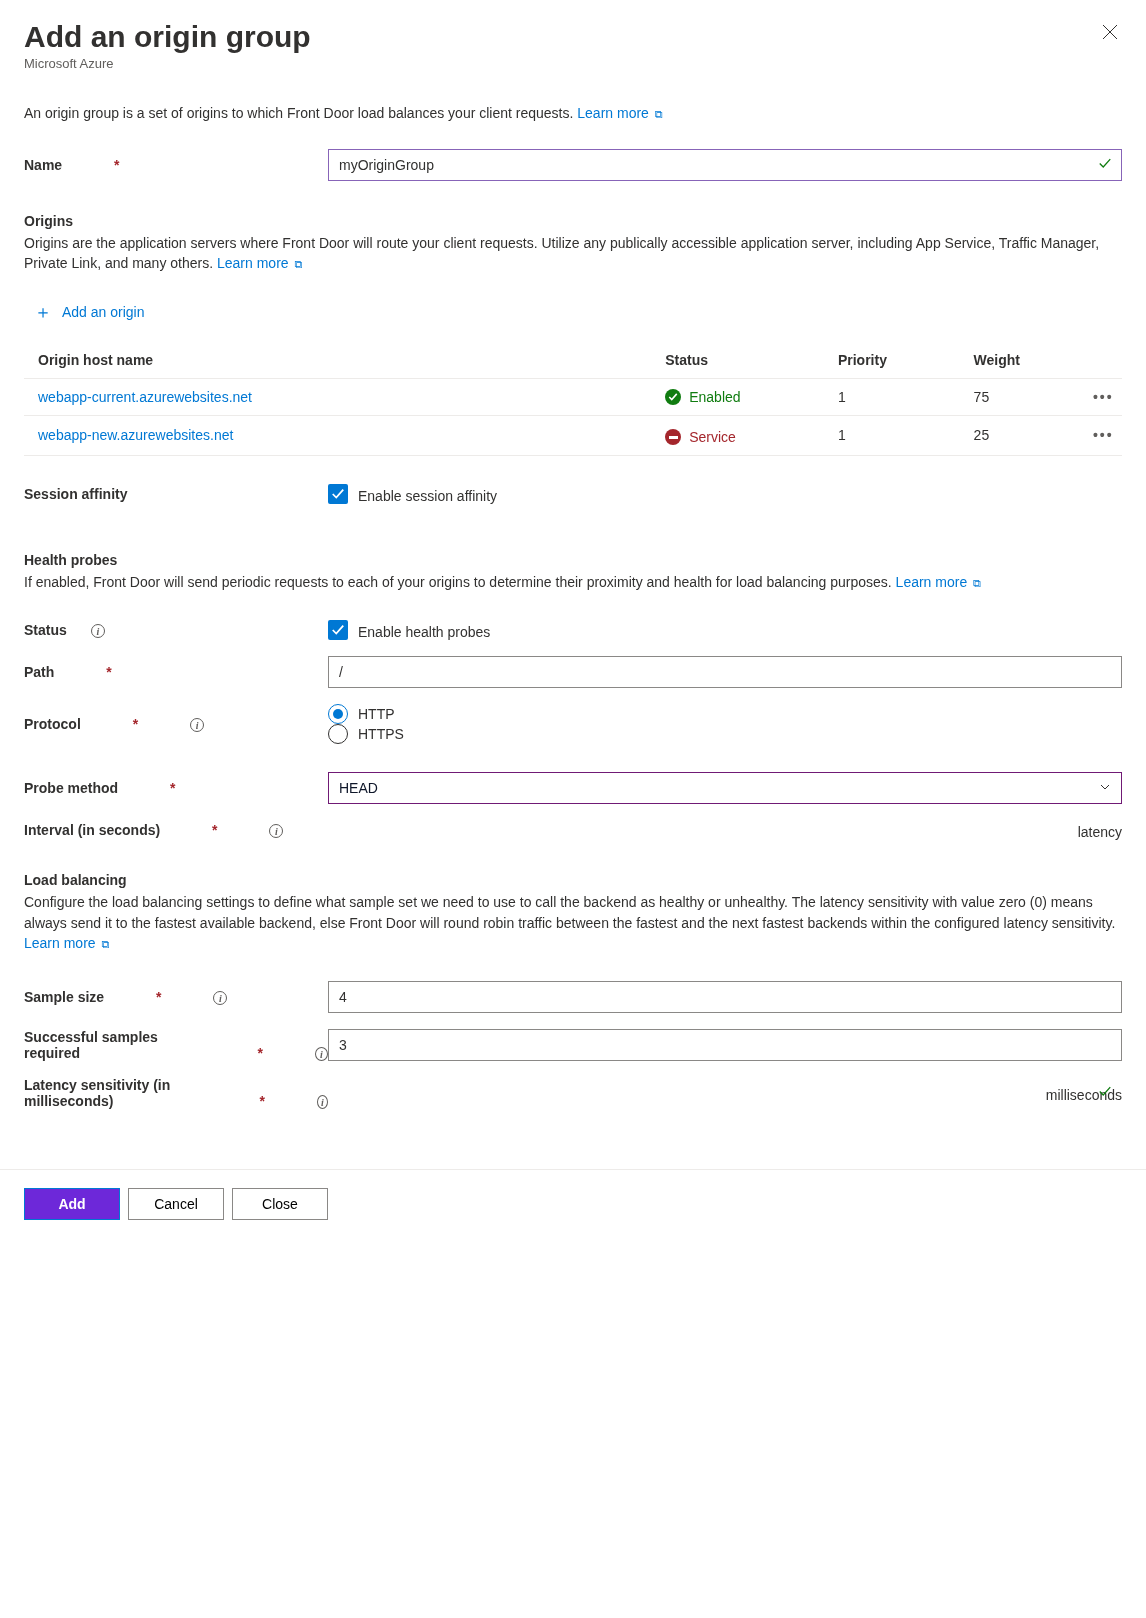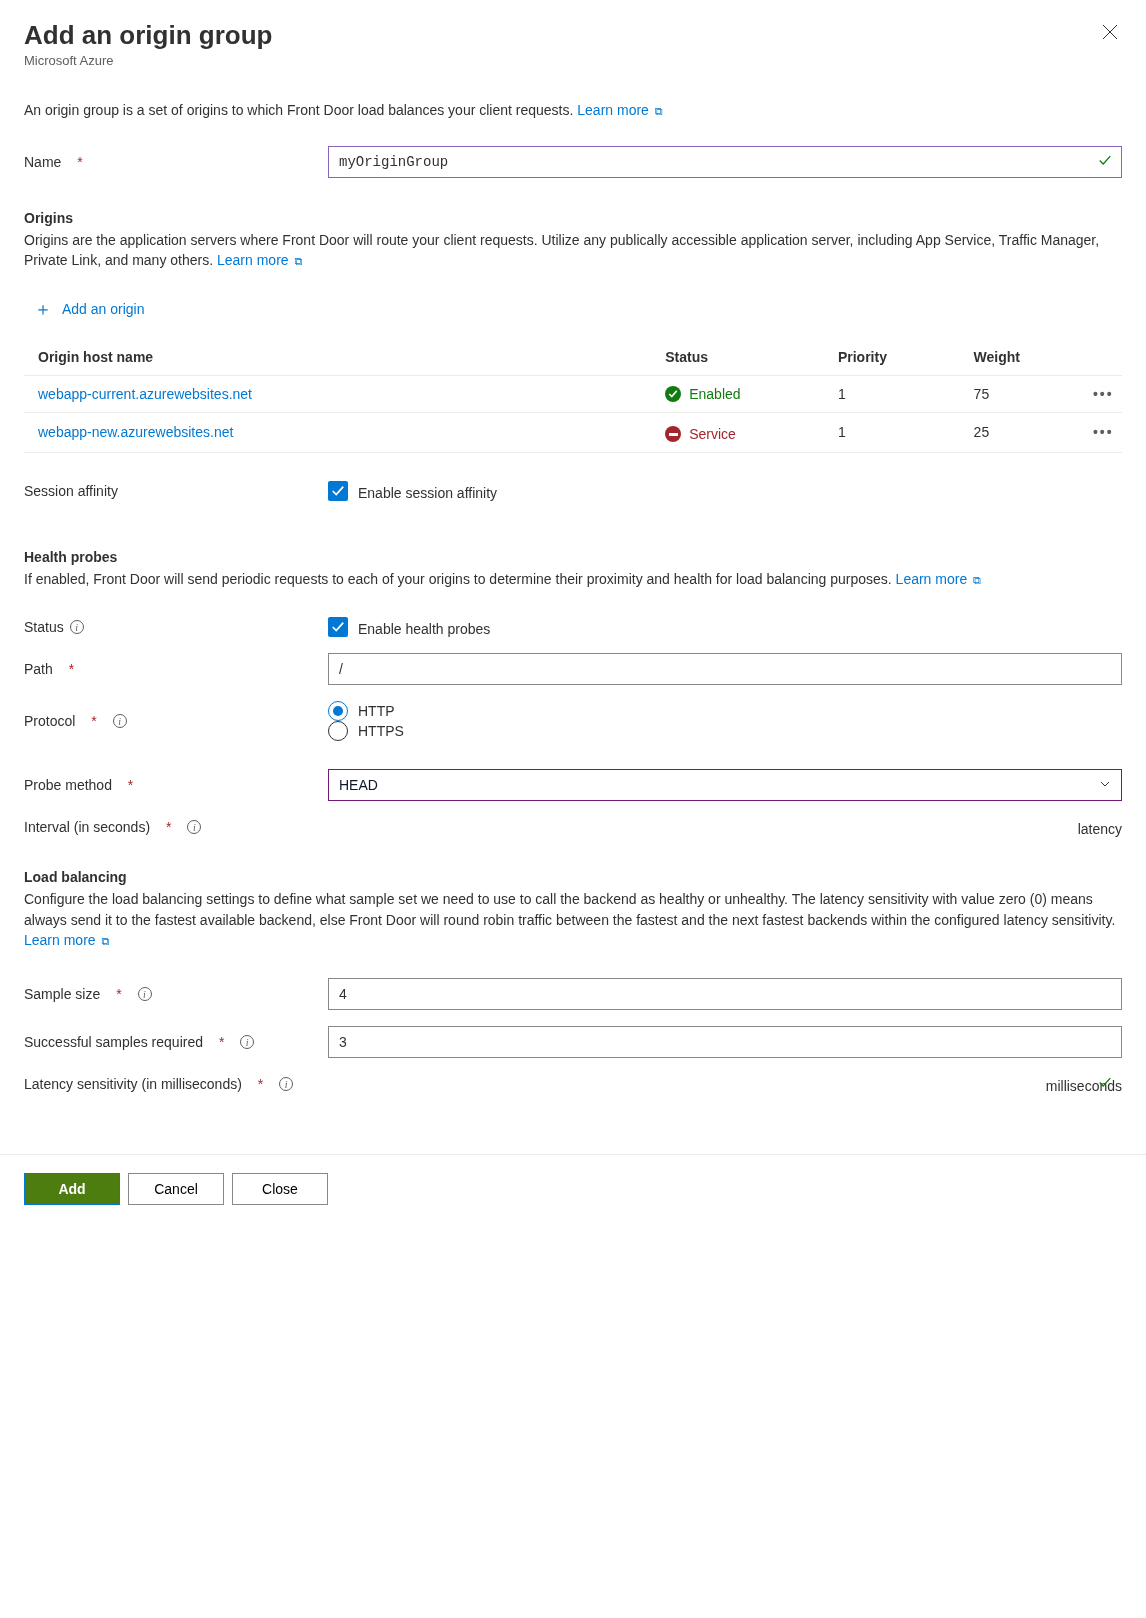--- a/index.html
+++ b/index.html
@@ -6,37 +6,37 @@
     body {
       font-family: 'Segoe UI', -apple-system, BlinkMacSystemFont, sans-serif;
       font-size: 14px;
       color: #323130;
       background: #fff;
       width: 1146px;
       padding: 0;
     }
     .panel { padding: 20px 24px 0 24px; }
     .header { display: flex; justify-content: space-between; align-items: flex-start; }
-    .header-text h1 { font-size: 26px; font-weight: 600; color: #323130; margin-bottom: 2px; }
+    .header-text h1 { font-size: 30px; font-weight: 600; color: #323130; margin-bottom: 2px; }
     .header-text .subtitle { font-size: 13px; color: #605e5c; }
     .close-btn { cursor: pointer; font-size: 16px; color: #323130; padding: 4px; }
     .description { margin-top: 34px; font-size: 14px; color: #323130; }
     .link { color: #0078d4; text-decoration: none; cursor: pointer; }
     .ext-icon { font-size: 11px; vertical-align: 0; margin-left: 2px; }
     .form-row { display: flex; align-items: center; margin-top: 28px; }
     .form-row.tight { margin-top: 16px; }
-    .form-label { width: 304px; flex-shrink: 0; font-size: 14px; color: #323130; display: flex; align-items: center; gap: 6px;}
+    .form-label { width: 304px; flex-shrink: 0; font-size: 14px; color: #323130; display: flex; align-items: flex-end; gap: 24px; font-weight: bold;}
     .req { color: #a4262c; }
     .form-control { flex: 1; }
     .text-input {
       width: 100%; height: 32px; padding: 4px 10px;
       border: 1px solid #8a8886; font-size: 14px; color: #323130;
       background: #fff;
     }
-    .text-input.valid { border-color: #8764b8; padding-right: 32px; font-family: Liberation Mono, monospace; }
+    .text-input.valid { border-color: #8764b8; padding-right: 32px; }
     .input-wrap { position: relative; }
     .valid-check { position: absolute; right: 10px; top: 50%; transform: translateY(-50%); color: #107c10; }
     .section-heading { font-weight: 600; font-size: 14px; margin-top: 32px; }
     .section-desc { font-size: 14px; color: #323130; margin-top: 4px; line-height: 1.45; }
     .add-origin { display: inline-flex; align-items: center; gap: 10px; color: #0078d4; cursor: pointer; margin-top: 26px; padding-left: 10px; font-size: 14px;}
     .plus-icon { font-size: 18px; font-weight: 300; }
     .origins-table { width: 100%; margin-top: 18px; border-collapse: collapse; }
     .origins-table th { text-align: left; font-weight: 600; font-size: 14px; padding: 10px 0 10px 12px; border-bottom: 1px solid #edebe9; }
     .origins-table td { padding: 10px 0 10px 12px; border-bottom: 1px solid #edebe9; font-size: 14px; }
     .origins-table th:first-child, .origins-table td:first-child { padding-left: 14px; }
@@ -83,21 +83,21 @@
       background: #fff; display: flex; align-items: center; justify-content: space-between;
       cursor: pointer;
     }
     .chevron { font-size: 12px; color: #323130; }
     .unit-label { text-align: right; font-size: 14px; color: #323130; margin-top: 4px; }
     .footer {
       border-top: 1px solid #edebe9; margin-top: 60px; padding: 18px 24px;
       display: flex; gap: 8px;
     }
     .btn { height: 32px; padding: 0 20px; font-size: 14px; cursor: pointer; border: 1px solid #8a8886; background: #fff; display: inline-flex; align-items: center; justify-content: center; min-width: 96px;}
-    .btn-primary { background: #4d7c0f; color: #fff; border-color: #0078d4; font-weight: 600; }
+    .btn-primary { background: #6d28d9; color: #fff; border-color: #0078d4; font-weight: 600; }
   </style>
 </head>
 <body>
 
 <div class="panel">
   <div class="header">
     <div class="header-text">
       <h1>Add an origin group</h1>
       <div class="subtitle">Microsoft Azure</div>
     </div>

